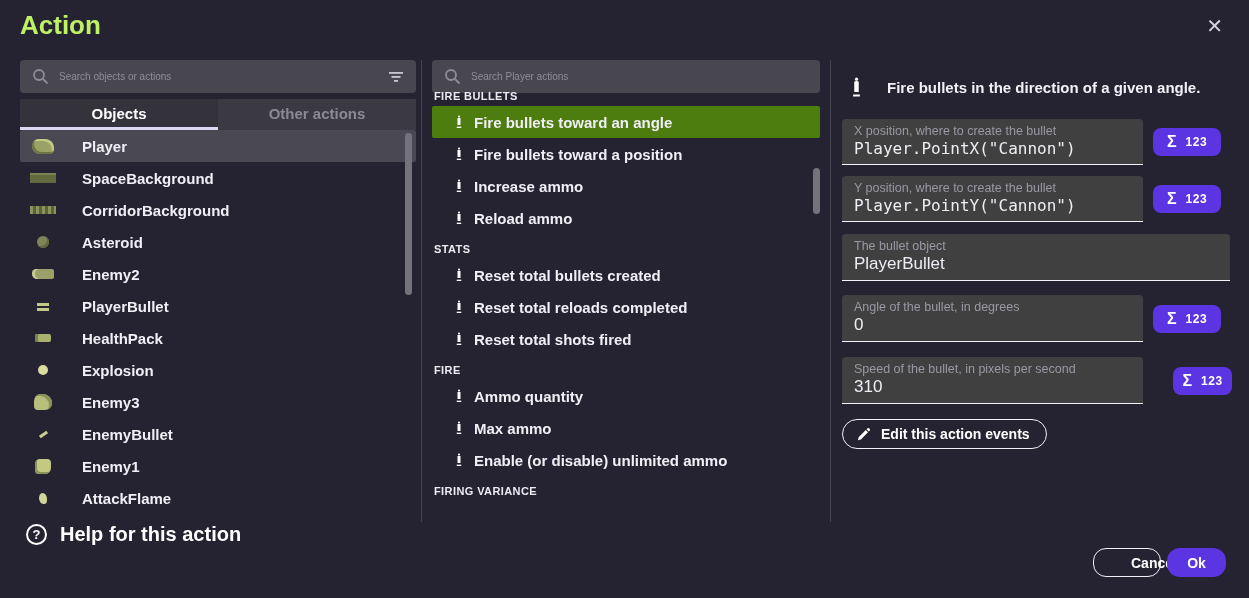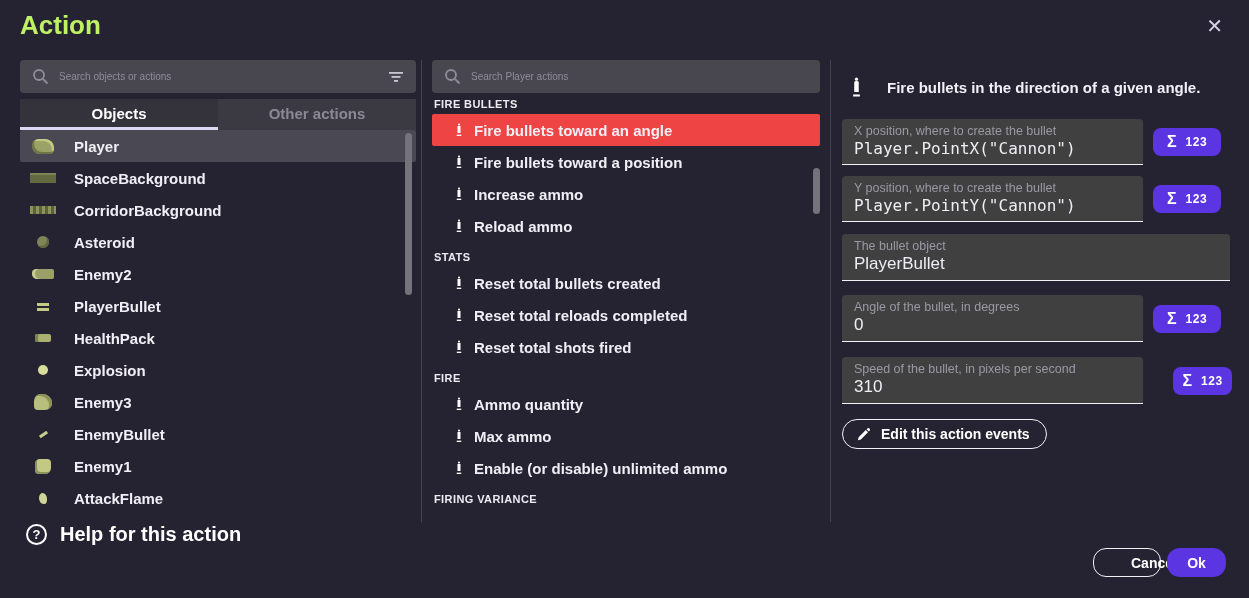--- a/index.html
+++ b/index.html
@@ -28,21 +28,21 @@
   
   .sb-left  { left:20px;  width:396px; }
   .sb-mid   { left:432px; width:388px; }
   .tabs { position:absolute; left:20px; top:99px; width:396px; height:31px; display:flex; }
   .tab { flex:1; display:flex; align-items:center; justify-content:center;
          font-size:15px; font-weight:bold; cursor:pointer; }
   .tab.active { background:#34333c; color:#fff; border-bottom:3px solid #dcd7f3; }
   .tab.inactive { background:#3b3a43; color:#8b8994; border-bottom:3px solid transparent; }
 
   .obj-list { position:absolute; left:20px; top:130px; width:396px; height:390px; overflow:hidden; }
-  .obj-row { height:32px; display:flex; align-items:center; gap:8px; cursor:pointer; }
+  .obj-row { height:32px; display:flex; align-items:center; gap:16px; cursor:pointer; }
   .obj-row.selected { background:#4a4853; border-radius:2px; }
   .obj-ic { width:46px; display:flex; justify-content:center; align-items:center; flex:none; }
   .obj-label { font-size:15px; font-weight:bold; color:#f1eff6; }
 
   
   .spr { display:inline-block; }
   .i-player       { width:22px; height:15px; background:#9ba266; border-radius:8px 10px 6px 9px; box-shadow:inset 2px -2px 0 #6f7546, inset -2px 2px 0 #c3c982; }
   .i-spacebg      { width:26px; height:10px; background:#636a40; box-shadow:inset 0 2px 0 #7b8352; }
   .i-corridorbg   { width:26px; height:8px;  background:repeating-linear-gradient(90deg,#8d935c 0 3px,#5d6339 3px 6px); }
   .i-asteroid     { width:12px; height:12px; background:#7f8556; border-radius:50%; box-shadow:inset -2px -2px 0 #62673f; }
@@ -56,25 +56,25 @@
   .i-attackflame  { width:8px;  height:11px; background:#d0d49a; border-radius:50% 60% 40% 60%; }
 
   
   .vdiv { position:absolute; top:60px; width:1px; height:462px; background:#45444e; }
   .vdiv1 { left:421px; } .vdiv2 { left:830px; }
   .scroll-thumb { position:absolute; width:7px; background:#74737c; border-radius:4px; }
   .thumb-left { left:405px; top:133px; height:162px; }
   .thumb-mid  { left:813px; top:168px; height:46px; }
 
   
-  .act-list { position:absolute; left:432px; top:92px; width:388px; height:434px; overflow:hidden; }
+  .act-list { position:absolute; left:432px; top:84px; width:388px; height:434px; overflow:hidden; }
   .act-group-header { padding:9px 2px 4px; font-size:11px; font-weight:bold; letter-spacing:.4px; color:#edebf2; }
   .act-group-header.first { padding-top:6px; }
   .act-row { height:32px; display:flex; align-items:center; cursor:pointer; }
-  .act-row.selected { background:#ef4444; border-radius:2px; }
+  .act-row.selected { background:#4d7c0f; border-radius:2px; }
   .act-ic { width:30px; padding-left:24px; display:flex; justify-content:flex-start; flex:none; }
   .act-label { font-size:15px; font-weight:bold; color:#f1eff6; padding-left:12px; }
 
   
   .rp { position:absolute; left:842px; top:60px; width:390px; }
   .rp-desc { display:flex; align-items:center; gap:26px; margin-top:11px; padding-left:10px; height:32px; }
   .rp-desc-text { font-size:15px; font-weight:bold; color:#f2f0f7; }
 
   .field { background:#404040; border-radius:4px 4px 0 0; padding:5px 12px 6px; }
   .field .flabel { font-size:12.5px; color:#9b98a4; }

